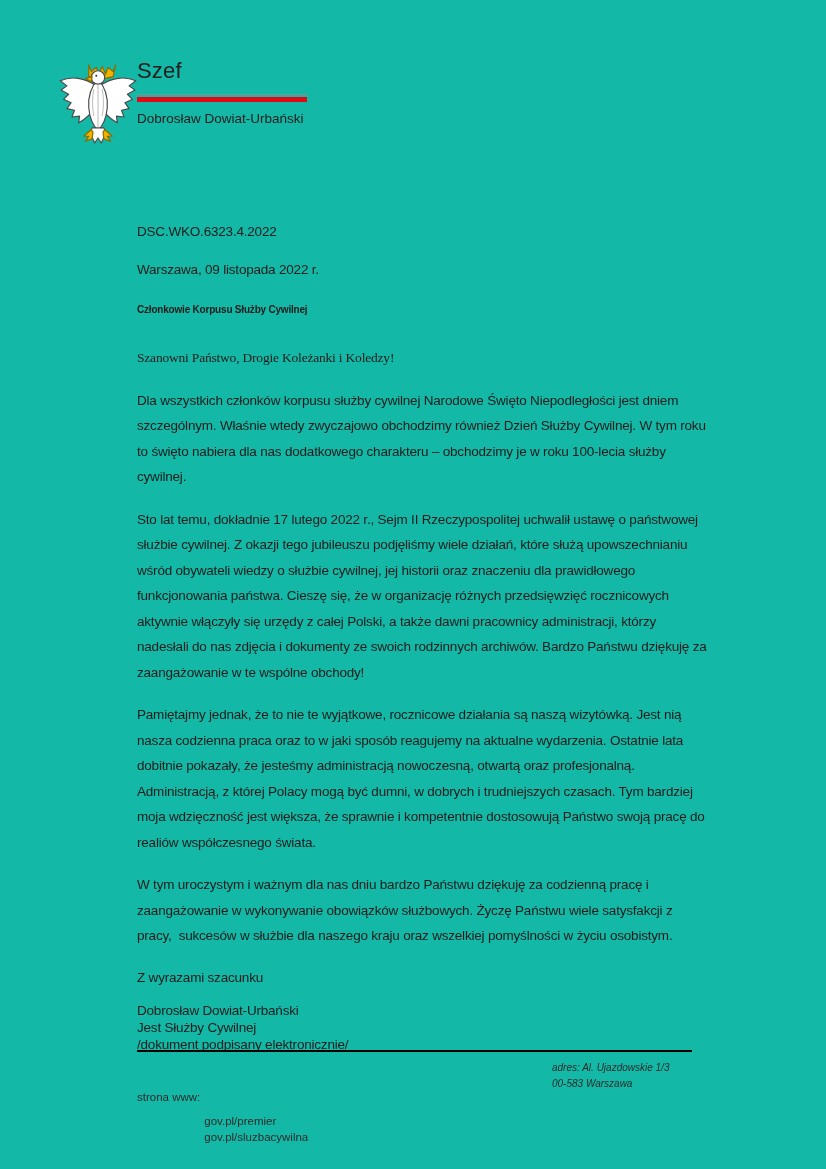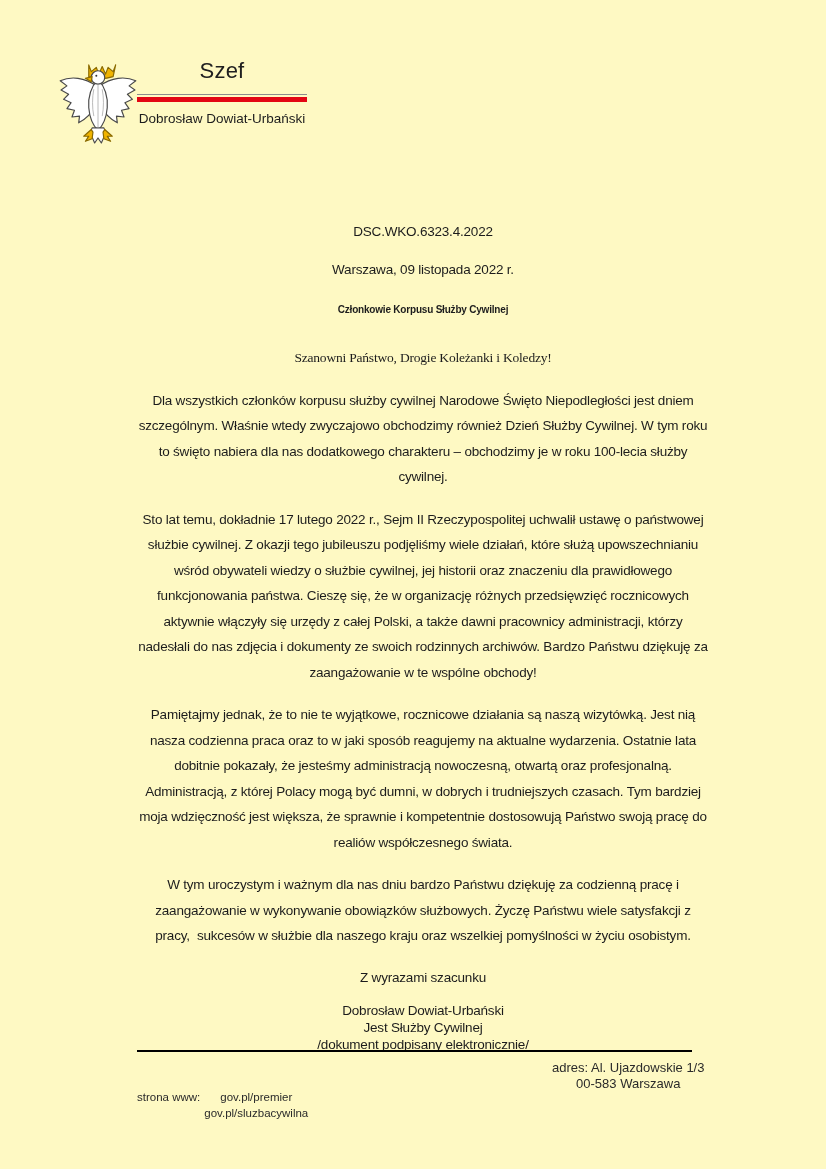--- a/index.html
+++ b/index.html
@@ -4,21 +4,21 @@
 <style>
   * { margin: 0; padding: 0; box-sizing: border-box; }
   html, body { background: #ffffff; }
   body {
     width: 826px; height: 1169px;
     position: relative;
     font-family: "Liberation Sans", sans-serif;
     color: #1c1c1c;
     overflow: hidden;
   }
-  .page { position: absolute; inset: 0; background: #fef9c3; text-align: center; }
+  .page { position: absolute; inset: 0; background: #14b8a6; }
 
   
   .eagle-wrap { position: absolute; left: 56px; top: 55px; width: 84px; height: 92px; }
   .org-block { position: absolute; left: 137px; top: 56px; }
   .org-title { font-size: 22px; line-height: 29px; color: #202020; letter-spacing: 0.2px; }
   .org-divider { margin-top: 9px; width: 170px; }
   .org-divider .hairline { height: 1px; background: #8c8c8c; }
   .org-divider .redbar { height: 5px; background: #e30613; margin-top: 2px; }
   .signatory { margin-top: 9px; font-size: 13.5px; color: #1c1c1c; }
 
@@ -30,24 +30,24 @@
   .ref-line { line-height: 18px; margin-top: 20px; }
   .addressee { margin-top: 22px; font-weight: bold; font-size: 10px; line-height: 18px; }
   .salutation { margin-top: 26px; line-height: 25.5px; font-family: Liberation Serif, serif; }
   .para { margin-top: 17px; line-height: 25.5px; white-space: pre-wrap; }
   .para.first { }
   .closing { margin-top: 16px; line-height: 25.5px; }
   .signature-block { margin-top: 12px; line-height: 17px; }
 
   
   .footer-rule { position: absolute; left: 137px; top: 1050px; width: 555px; height: 2px; background: #000; }
-  .footer-address { position: absolute; left: 552px; top: 1060px; font-size: 13px; line-height: 16px; color: #2a2a2a; }
+  .footer-address { position: absolute; left: 552px; top: 1060px; font-size: 10px; line-height: 16px; color: #2a2a2a; font-style: italic; }
   .footer-www { position: absolute; left: 137px; top: 1089px; font-size: 11.5px; line-height: 16px; color: #2a2a2a; display: flex; }
   .footer-www .label { white-space: pre; }
-  .footer-www .links { margin-left: 4px; }
+  .footer-www .links { margin-left: 4px; margin-top: 24px; }
 </style>
 </head>
 <body>
 
 <div class="page">
 
   <div class="eagle-wrap">
     <svg viewBox="0 0 100 108" width="84" height="92" aria-hidden="true">
       <g stroke="#4a4a4a" stroke-width="1.4" stroke-linejoin="round">
 

